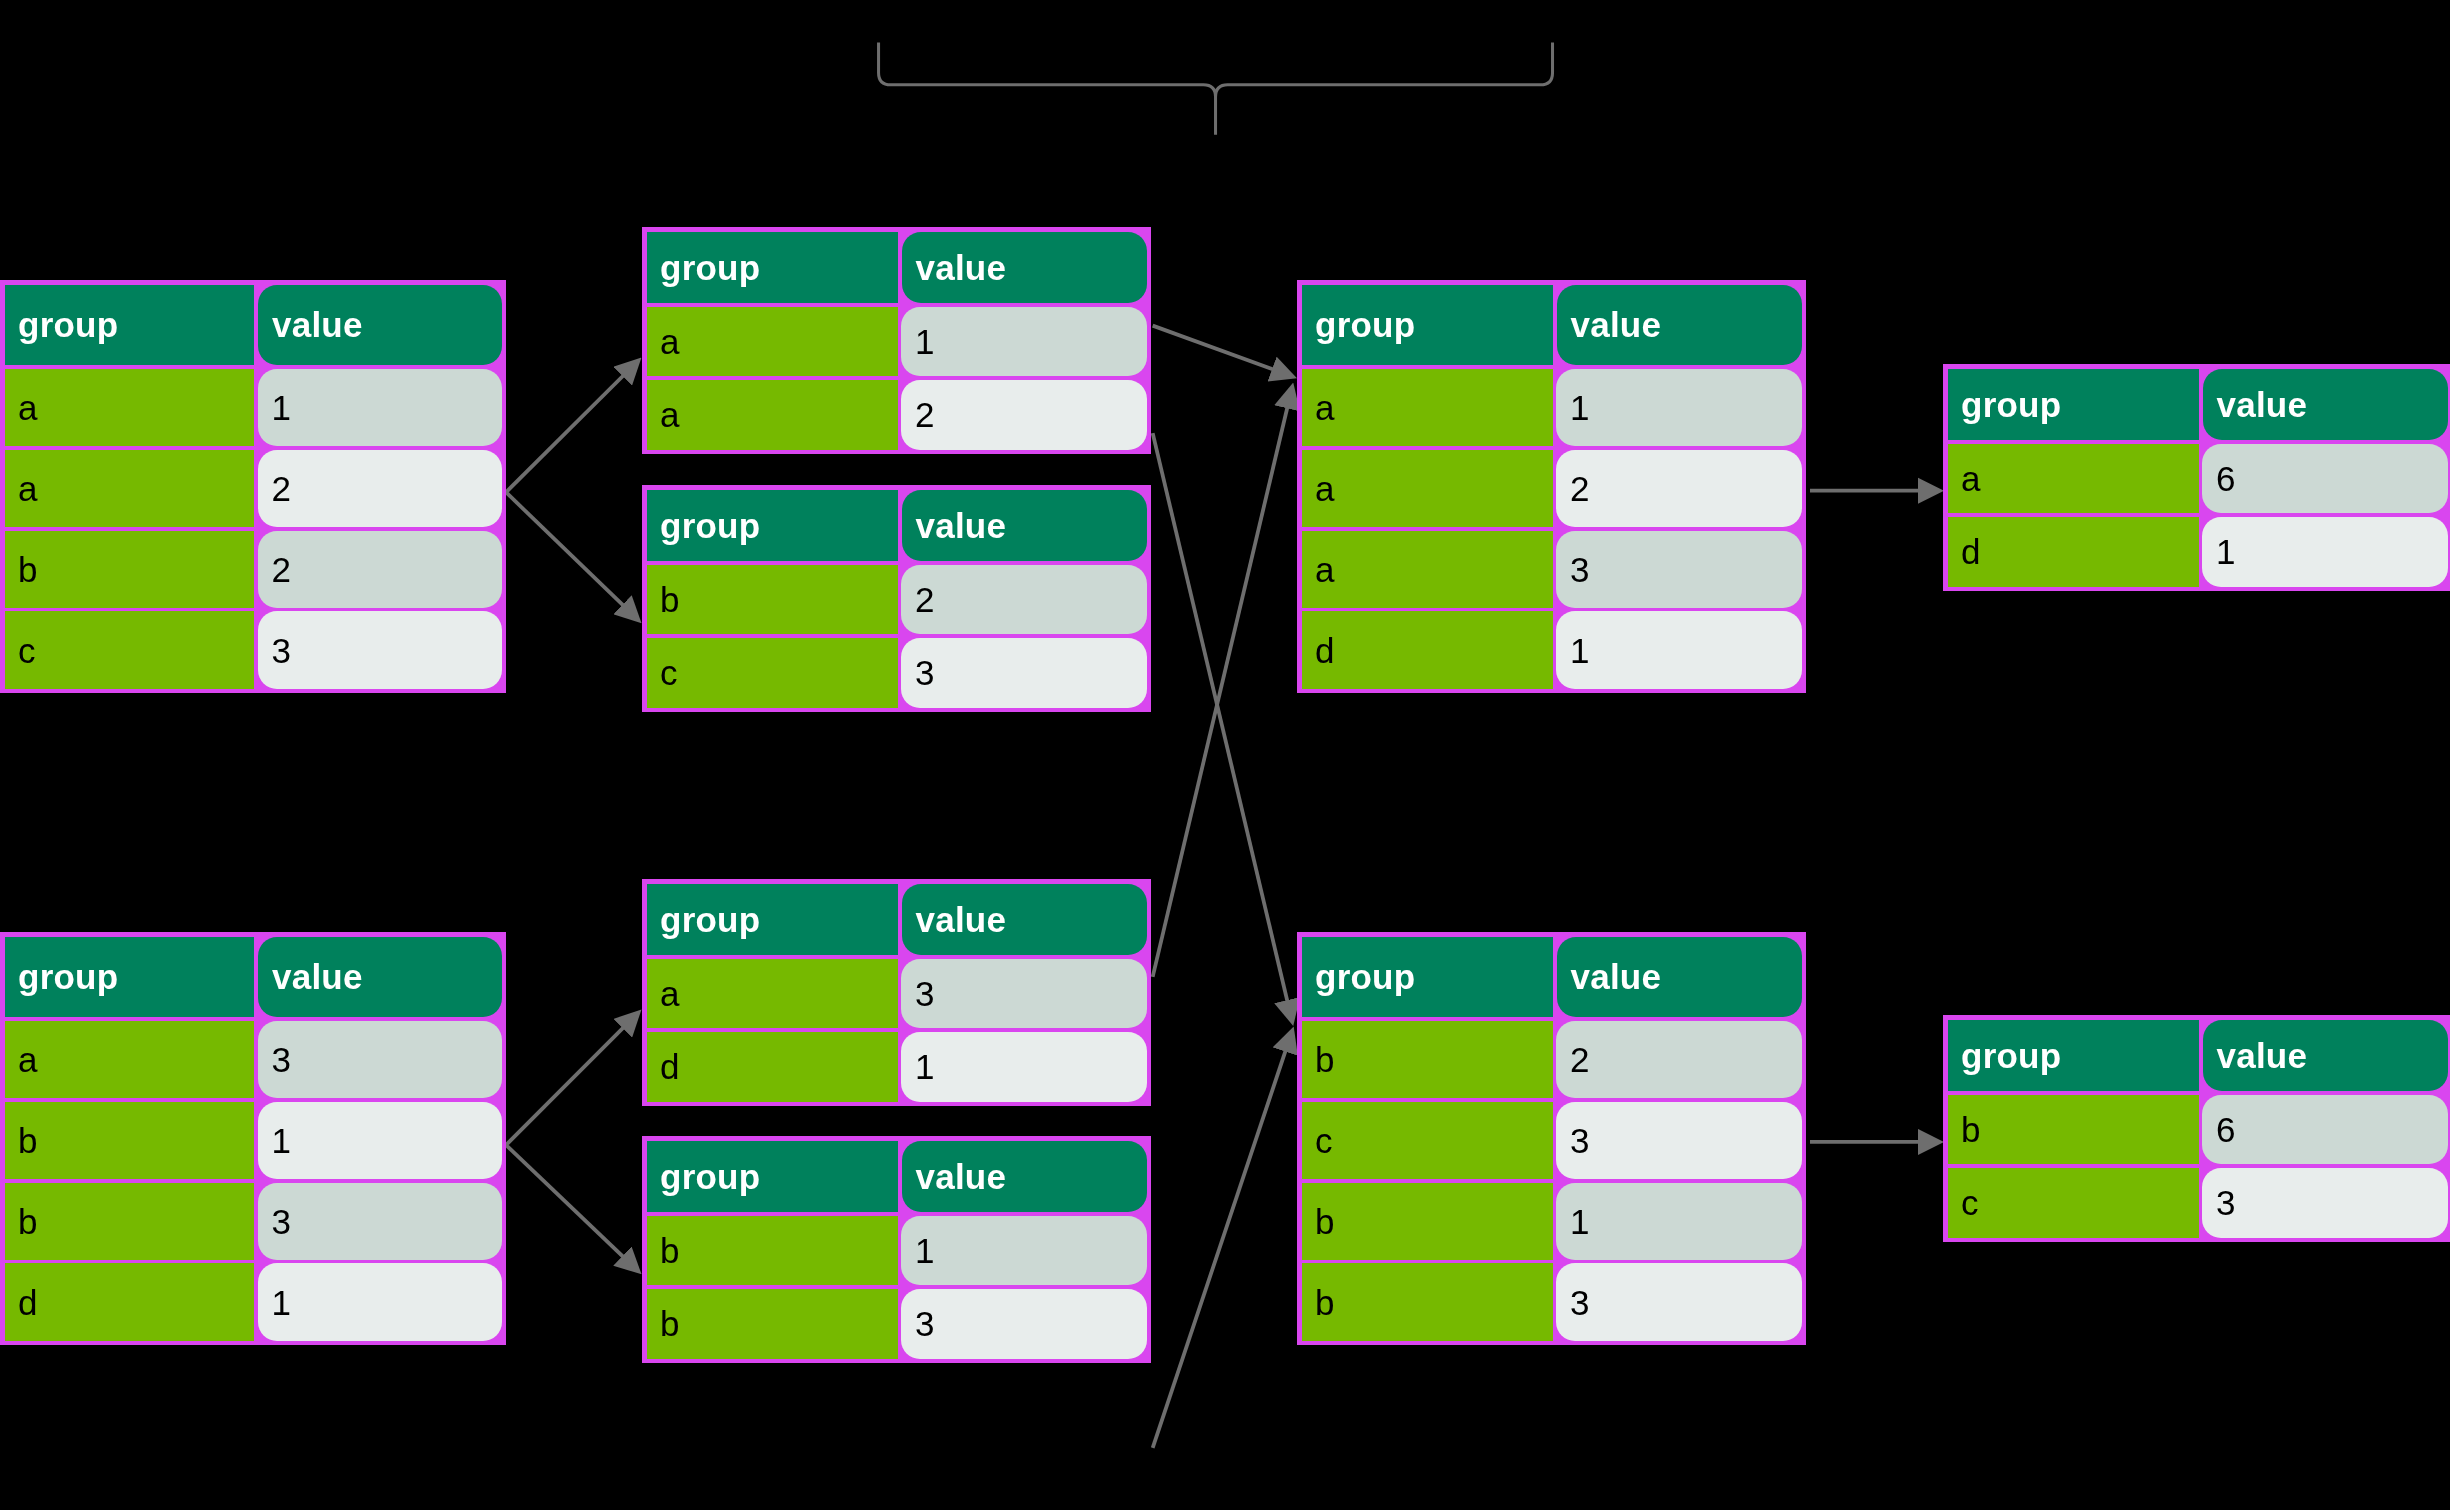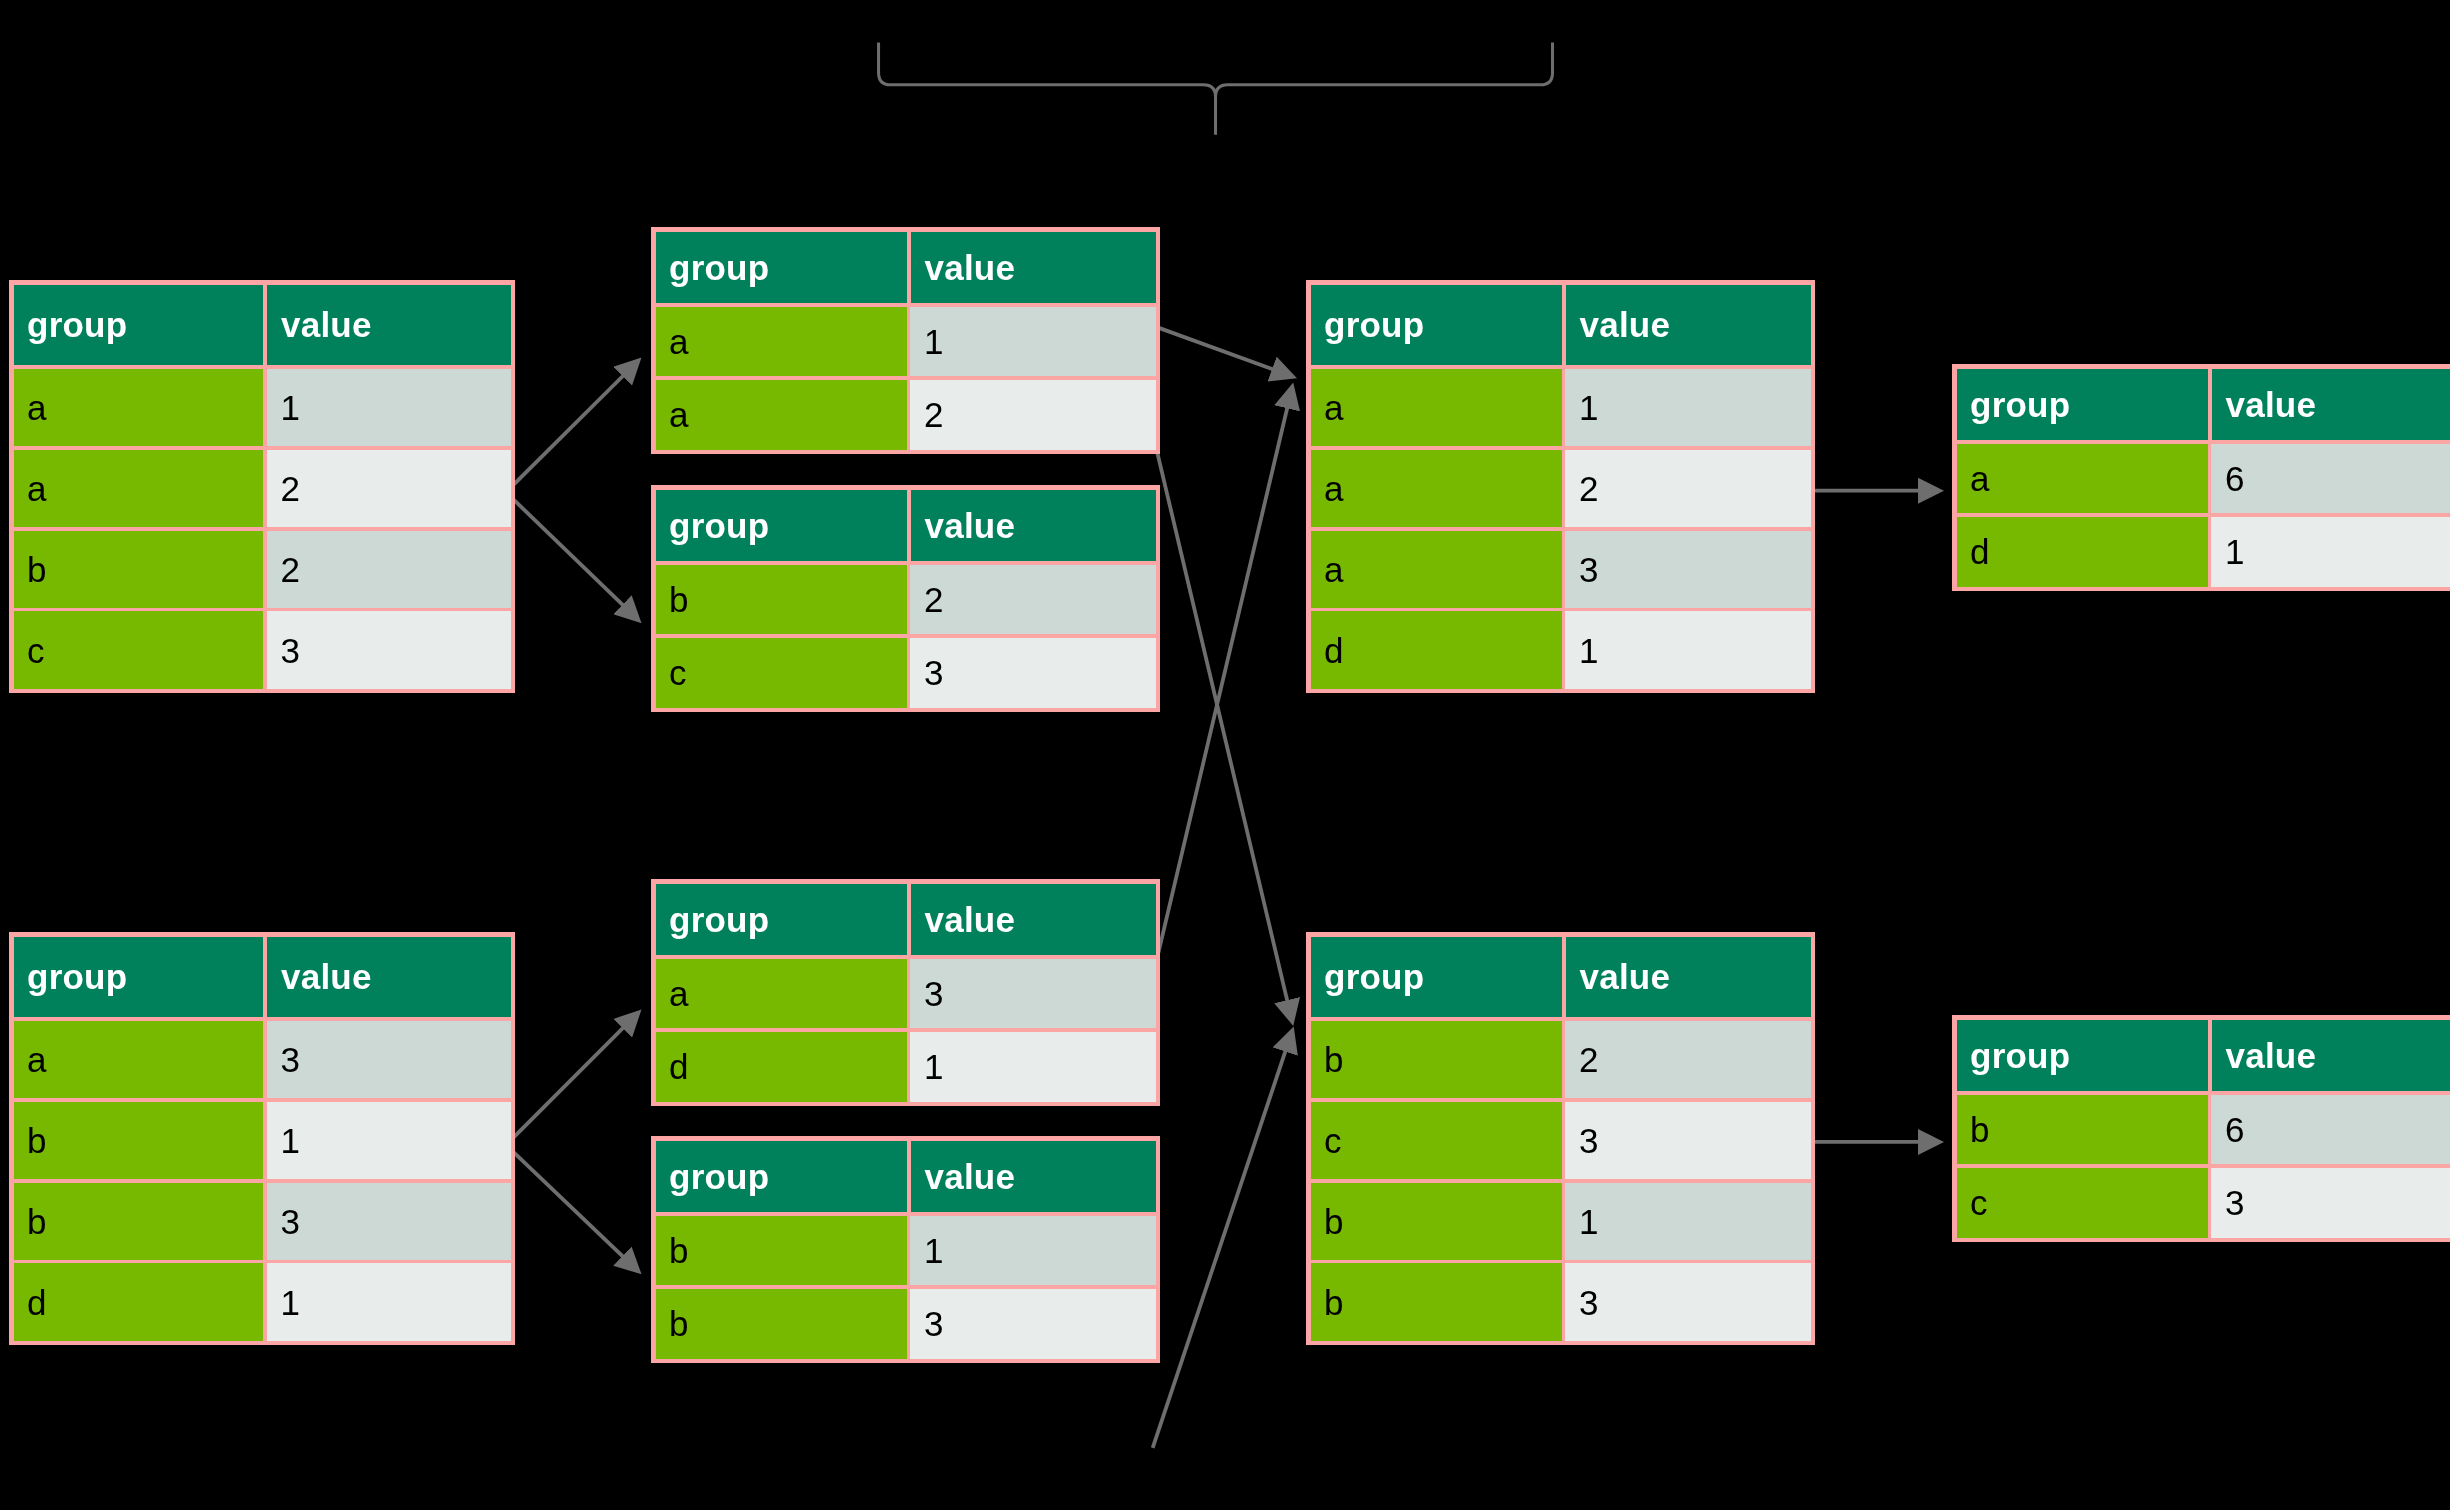--- a/index.html
+++ b/index.html
@@ -20,26 +20,25 @@
   }
   #arrow-layer {
     position: absolute;
     left: 0; top: 0;
     width: 2450px;
     height: 1510px;
     pointer-events: none;
   }
   .tbl {
     position: absolute;
-    background: #fca5a5;
+    background: #d946ef;
     box-sizing: border-box;
     padding: 4.5px;
     display: flex;
     flex-direction: column;
-    margin-left: 9px;
   }
   .tbl .hdr {
     display: flex;
     flex-direction: row;
     gap: 4.5px;
     margin-bottom: 4.5px;
   }
   .tbl .hdr .hcell {
     background: #00815c;
     color: #ffffff;
@@ -78,21 +77,21 @@
     background: #76b900;
   }
   .tbl .cell.v-odd {
     background: #ccd9d4;
   }
   .tbl .cell.v-even {
     background: #e8edec;
   }
   
   .tbl .colg { width: 50.2%; flex: 0 0 50.2%; }
-  .tbl .colv { flex: 1 1 auto; }
+  .tbl .colv { flex: 1 1 auto; border-radius: 19px; }
 </style>
 </head>
 <body>
 
 <div id="stage">
 
   <svg id="arrow-layer" viewBox="0 0 3235 1994" xmlns="http://www.w3.org/2000/svg">
     <defs>
       <marker id="ah" markerWidth="7" markerHeight="7" refX="5.6" refY="3.5" orient="auto" markerUnits="strokeWidth">
         <path d="M0,0 L7,3.5 L0,7 z" fill="#6e6e6e"></path>

